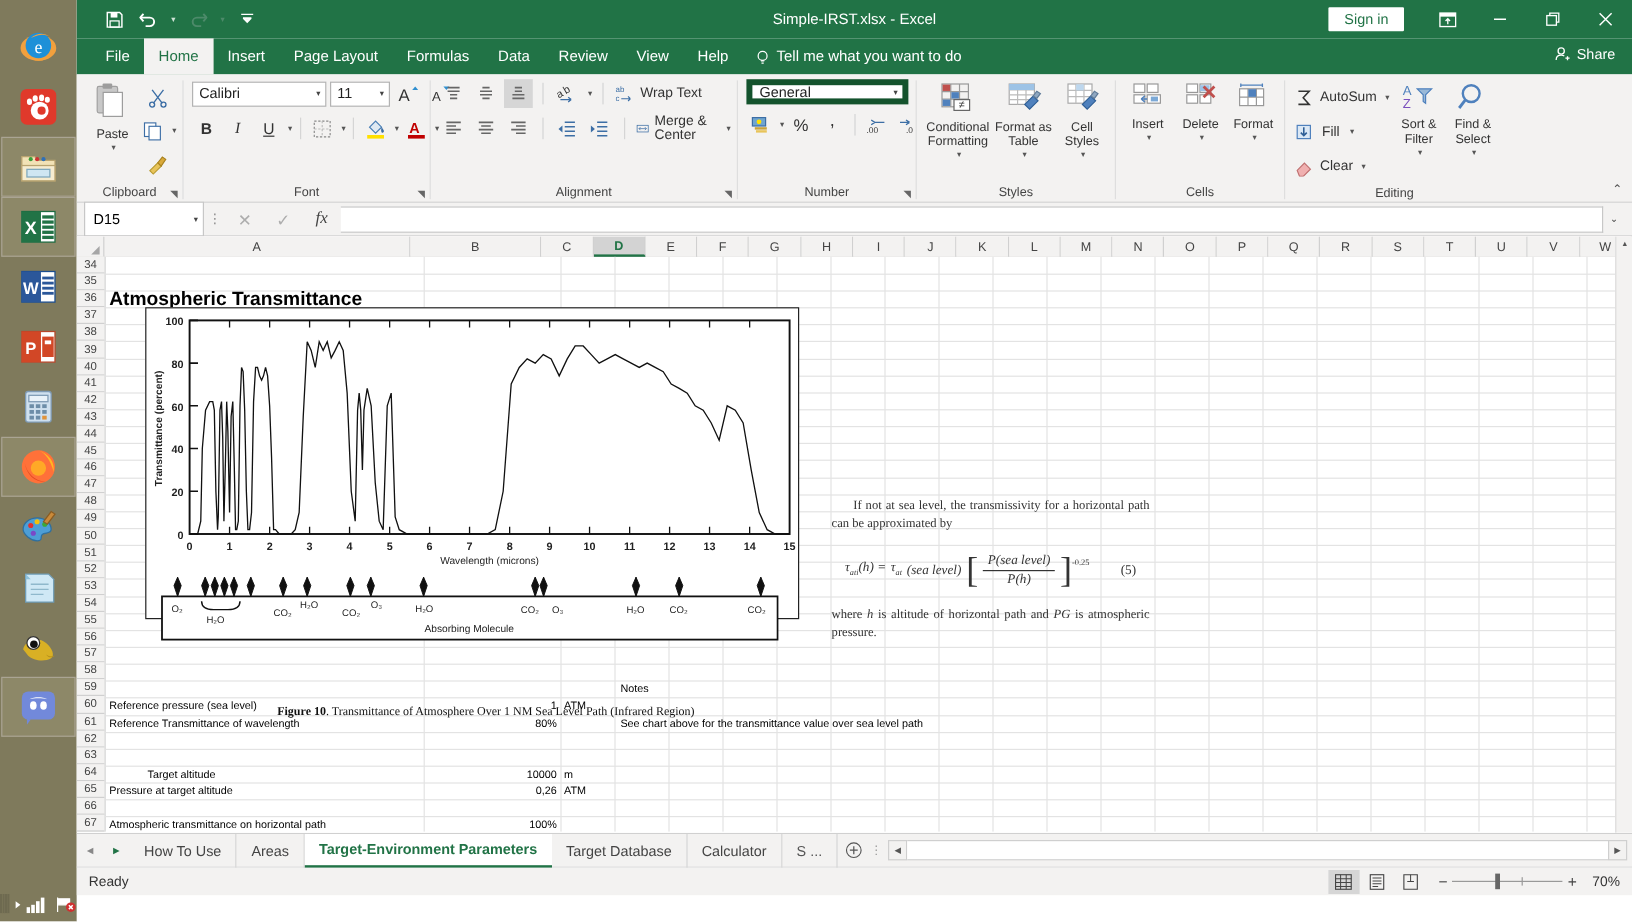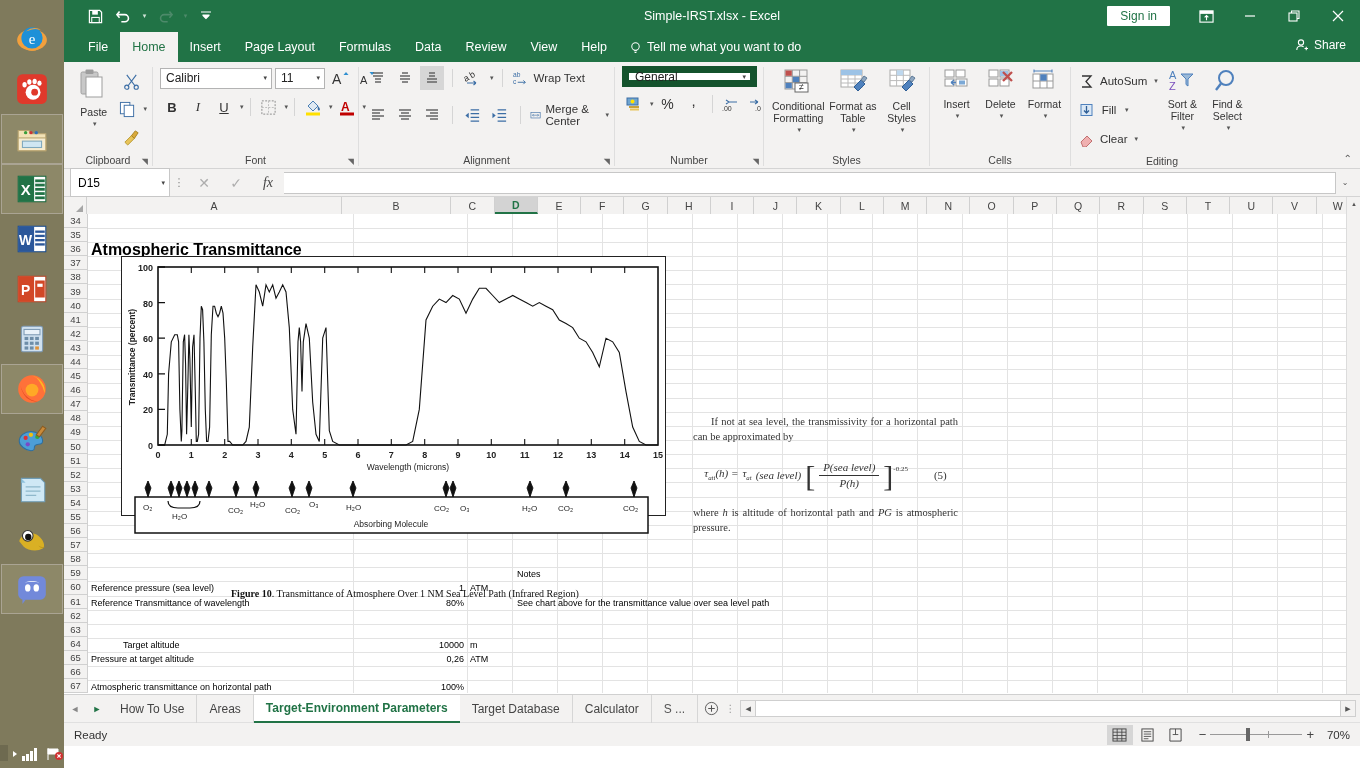--- a/index.html
+++ b/index.html
@@ -87,21 +87,21 @@
   .fontname {
     width:112px; height:21px; background:#fff; border:1px solid #b3b3b3; font-size:12px;
     display:flex; align-items:center; padding-left:5px; color:#222; position:relative;
   }
   .fontsize {
     width:50px; height:21px; background:#fff; border:1px solid #b3b3b3; font-size:12px;
     display:flex; align-items:center; padding-left:5px; color:#222; position:relative;
   }
   .ddcaret { position:absolute; right:4px; font-size:7px; color:#444;}
   .numfmt {
-    width:135px; height:21px; background:#fff; border:7px solid #14532d; font-size:12px;
+    width:135px; height:21px; background:#fff; border:5px solid #14532d; font-size:12px;
     display:flex; align-items:center; padding-left:6px; color:#222; position:relative;
   }
   #collapse-ribbon { position:absolute; right:8px; bottom:4px; font-size:10px; color:#555; }
 
   
   #fbar { height: 28px; background:#f3f2f1; display:flex; align-items:center; padding: 4px 6px; border-bottom:1px solid #d4d4d4;}
   #namebox { width:100px; height:29px; background:#fff; border:1px solid #c7c7c7; font-size:12px;
              display:flex; align-items:center; padding-left:7px; position:relative;}
   #fb-dots { width:18px; text-align:center; color:#8a8a8a; font-size:11px; letter-spacing:0; }
   .fb-ico { width:32px; height:22px; display:flex; align-items:center; justify-content:center; color:#adadad; font-size:14px;}
@@ -578,21 +578,21 @@
             <div style="width:1px;height:18px;background:#d5d5d5;margin:0 5px;"></div>
             <div class="sbtn">
               <svg width="17" height="17" viewBox="0 0 18 18">
                   <text x="0" y="7" font-size="7" fill="#3c6ea5" font-family="Liberation Sans, sans-serif">ab</text>
                   <text x="0" y="15" font-size="7" fill="#3c6ea5" font-family="Liberation Sans, sans-serif">c</text>
                   <path d="M5 13h8M13 13l-2 -2M13 13l-2 2" stroke="#3c6ea5" fill="none" stroke-width="1"></path>
                 </svg>
               <span style="margin-left:4px;">Wrap Text</span>
             </div>
           </div>
-          <div style="display:flex;align-items:center;gap:3px;margin-top:8px;">
+          <div style="display:flex;align-items:center;gap:3px;">
             <div class="sbtn">
                 <svg width="16" height="16" viewBox="0 0 16 16">
                   <path d="M2 3h12M2 6h8M2 9h12M2 12h8" stroke="#666" stroke-width="1.3"></path>
                 </svg>
               </div>
             <div class="sbtn">
                 <svg width="16" height="16" viewBox="0 0 16 16">
                   <path d="M2 3h12M4 6h8M2 9h12M4 12h8" stroke="#666" stroke-width="1.3"></path>
                 </svg>
               </div>

